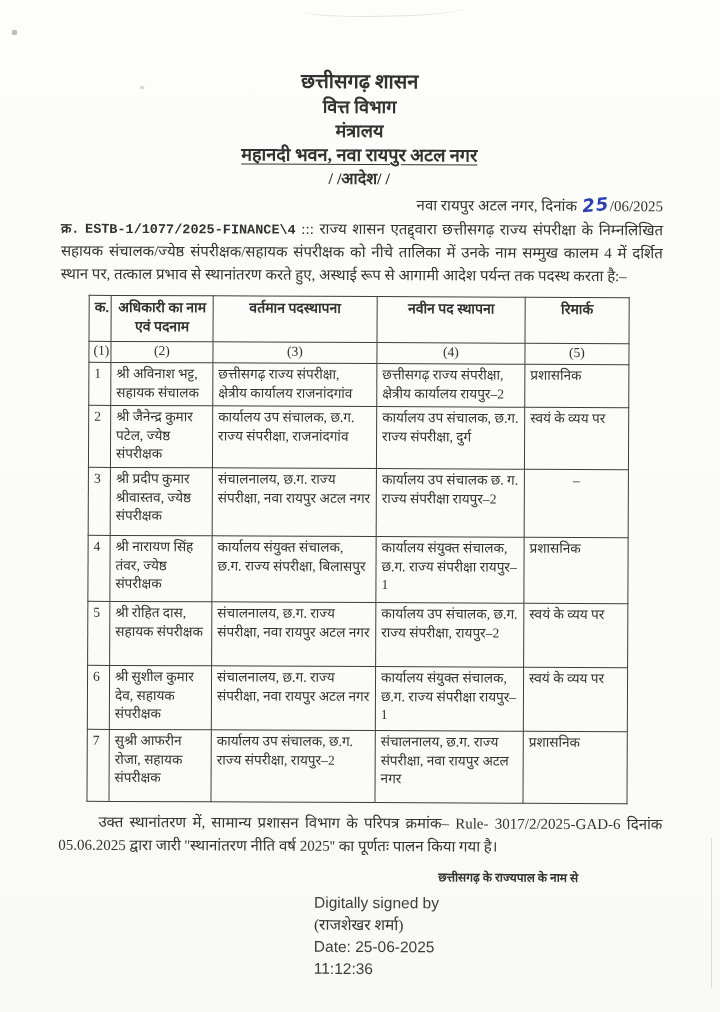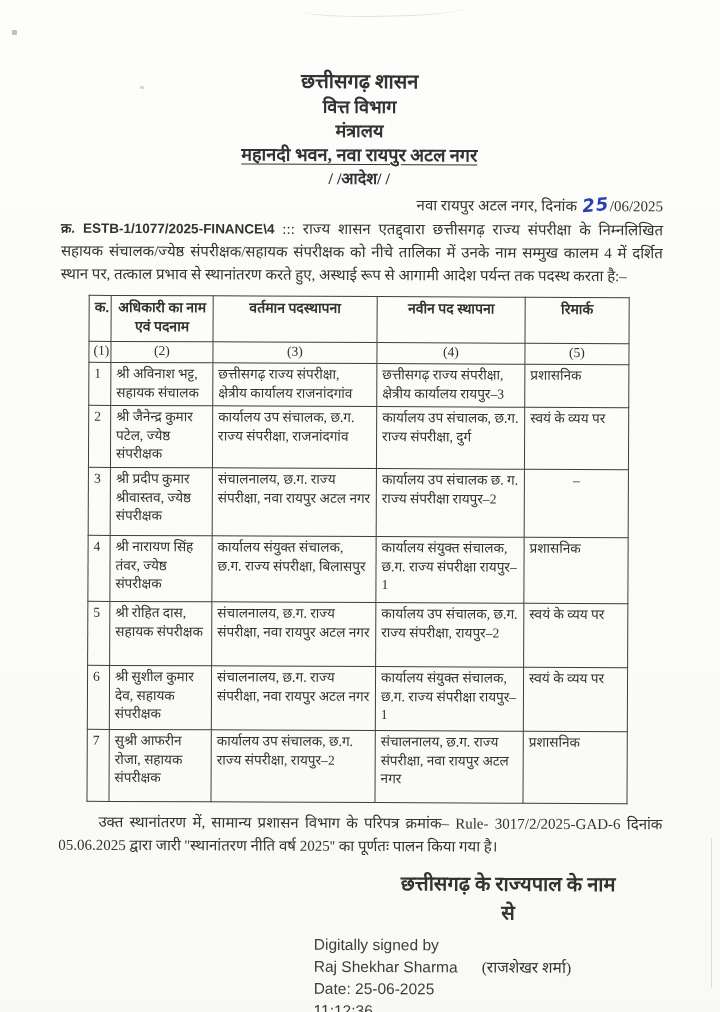--- a/index.html
+++ b/index.html
@@ -20,34 +20,34 @@
   .hdr .l1{font-size:20px;font-weight:bold;}
   .hdr .l2,.hdr .l3{font-size:18px;font-weight:bold;}
   .hdr .l4{font-size:18px;font-weight:bold;text-decoration:underline;text-underline-offset:3px;}
   .order{font-size:16px;font-weight:bold;margin-top:1px;}
 
   .dl{text-align:right;margin:3px 56px 0 0;font-size:15px;}
   .hand{display:inline-block;color:#2b3fae;font-family:"DejaVu Sans",sans-serif;font-style:italic;
     font-weight:bold;font-size:18px;transform:rotate(-5deg);letter-spacing:1px;margin:0 1px;}
 
   .para{margin:4px 56px 0 62px;font-size:15px;line-height:1.56;text-align:justify;}
-  .para b{font-family:Liberation Sans, sans-serif;font-size:13.5px;}
+  .para b{font-family:Liberation Mono, monospace;font-size:13.5px;}
 
   table.t{border-collapse:collapse;margin:8px 0 0 90px;width:540px;font-size:13.6px;table-layout:fixed;}
   .t td,.t th{border:1.5px solid #3e3e3e;vertical-align:top;padding:2px 5px 3px;line-height:1.36;}
   .t th{font-weight:bold;text-align:center;font-size:14px;}
   .t td.c{text-align:center;}
   .hrow th{height:40px;}
   .nrow td{height:17px;text-align:center;padding:0 4px 2px;}
   .r1 td{height:36px;} .r2 td{height:56px;} .r3 td{height:62px;} .r4 td{height:60px;}
   .r5 td{height:58px;} .r6 td{height:58px;} .r7 td{height:66px;}
 
   .close-para{margin:9px 54px 0 62px;font-size:15px;line-height:1.55;text-align:justify;text-indent:40px;}
 
-  .authority{margin:10px 0 0 396px;width:232px;text-align:center;font-weight:bold;font-size:20px;line-height:1.48;}
+  .authority{margin:10px 0 0 396px;width:232px;text-align:center;font-weight:bold;font-size:12px;line-height:1.48;}
 
   .digital{margin:6px 0 0 318px;font-family:"Liberation Sans","DejaVu Sans",sans-serif;
     font-size:15.5px;color:#3d3d3d;line-height:1.42;}
   .digital .row2{display:flex;gap:24px;align-items:baseline;}
   .hindi-name{font-family:"Liberation Serif","DejaVu Serif",serif;color:#333;text-align:right;}
 </style>
 </head>
 <body>
 
 <div class="sheet">
@@ -96,21 +96,21 @@
         <td>(1)</td>
         <td>(2)</td>
         <td>(3)</td>
         <td>(4)</td>
         <td>(5)</td>
       </tr>
       <tr class="r1">
         <td>1</td>
         <td>श्री अविनाश भट्ट, सहायक संचालक</td>
         <td>छत्तीसगढ़ राज्य संपरीक्षा, क्षेत्रीय कार्यालय राजनांदगांव</td>
-        <td>छत्तीसगढ़ राज्य संपरीक्षा, क्षेत्रीय कार्यालय रायपुर–3</td>
+        <td>छत्तीसगढ़ राज्य संपरीक्षा, क्षेत्रीय कार्यालय रायपुर–2</td>
         <td>प्रशासनिक</td>
       </tr>
       <tr class="r2">
         <td>2</td>
         <td>श्री जैनेन्द्र कुमार पटेल, ज्येष्ठ संपरीक्षक</td>
         <td>कार्यालय उप संचालक, छ.ग. राज्य संपरीक्षा, राजनांदगांव</td>
         <td>कार्यालय उप संचालक, छ.ग. राज्य संपरीक्षा, दुर्ग</td>
         <td>स्वयं के व्यय पर</td>
       </tr>
       <tr class="r3">
@@ -153,20 +153,19 @@
 
     <div class="close-para">उक्त स्थानांतरण में, सामान्य प्रशासन विभाग के परिपत्र क्रमांक– Rule- 3017/2/2025-GAD-6 दिनांक 05.06.2025 द्वारा जारी ''स्थानांतरण नीति वर्ष 2025'' का पूर्णतः पालन किया गया है।</div>
 
     <div class="authority">
       <div>छत्तीसगढ़ के राज्यपाल के नाम से</div>
     </div>
 
     <div class="digital">
       <div>Digitally signed by</div>
       <div class="row2">
-        <span>Raj Shekhar Sharma</span>
         <span class="hindi-name">(राजशेखर शर्मा)</span>
       </div>
       <div>Date: 25-06-2025</div>
       <div>11:12:36</div>
     </div>
   </div>
 </div>
 
 </body></html>

